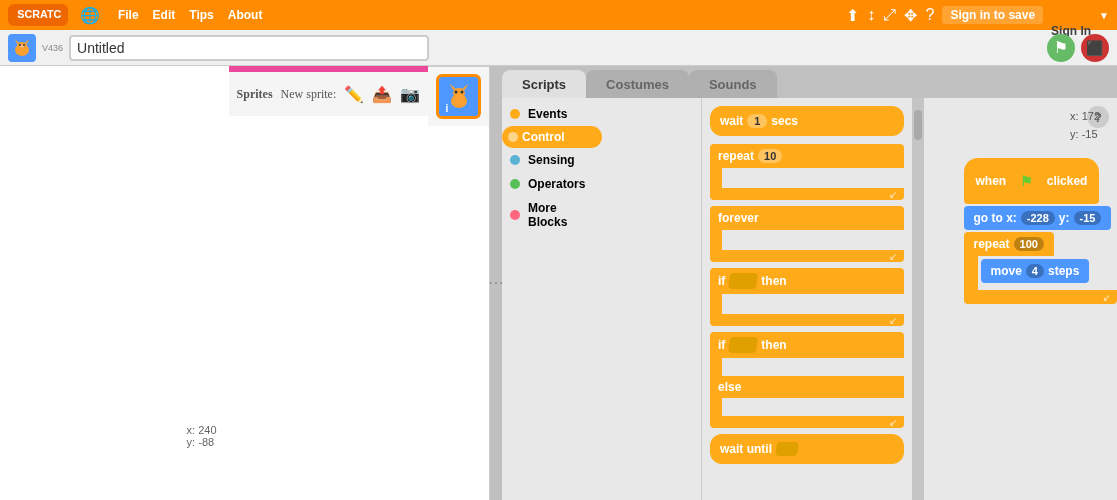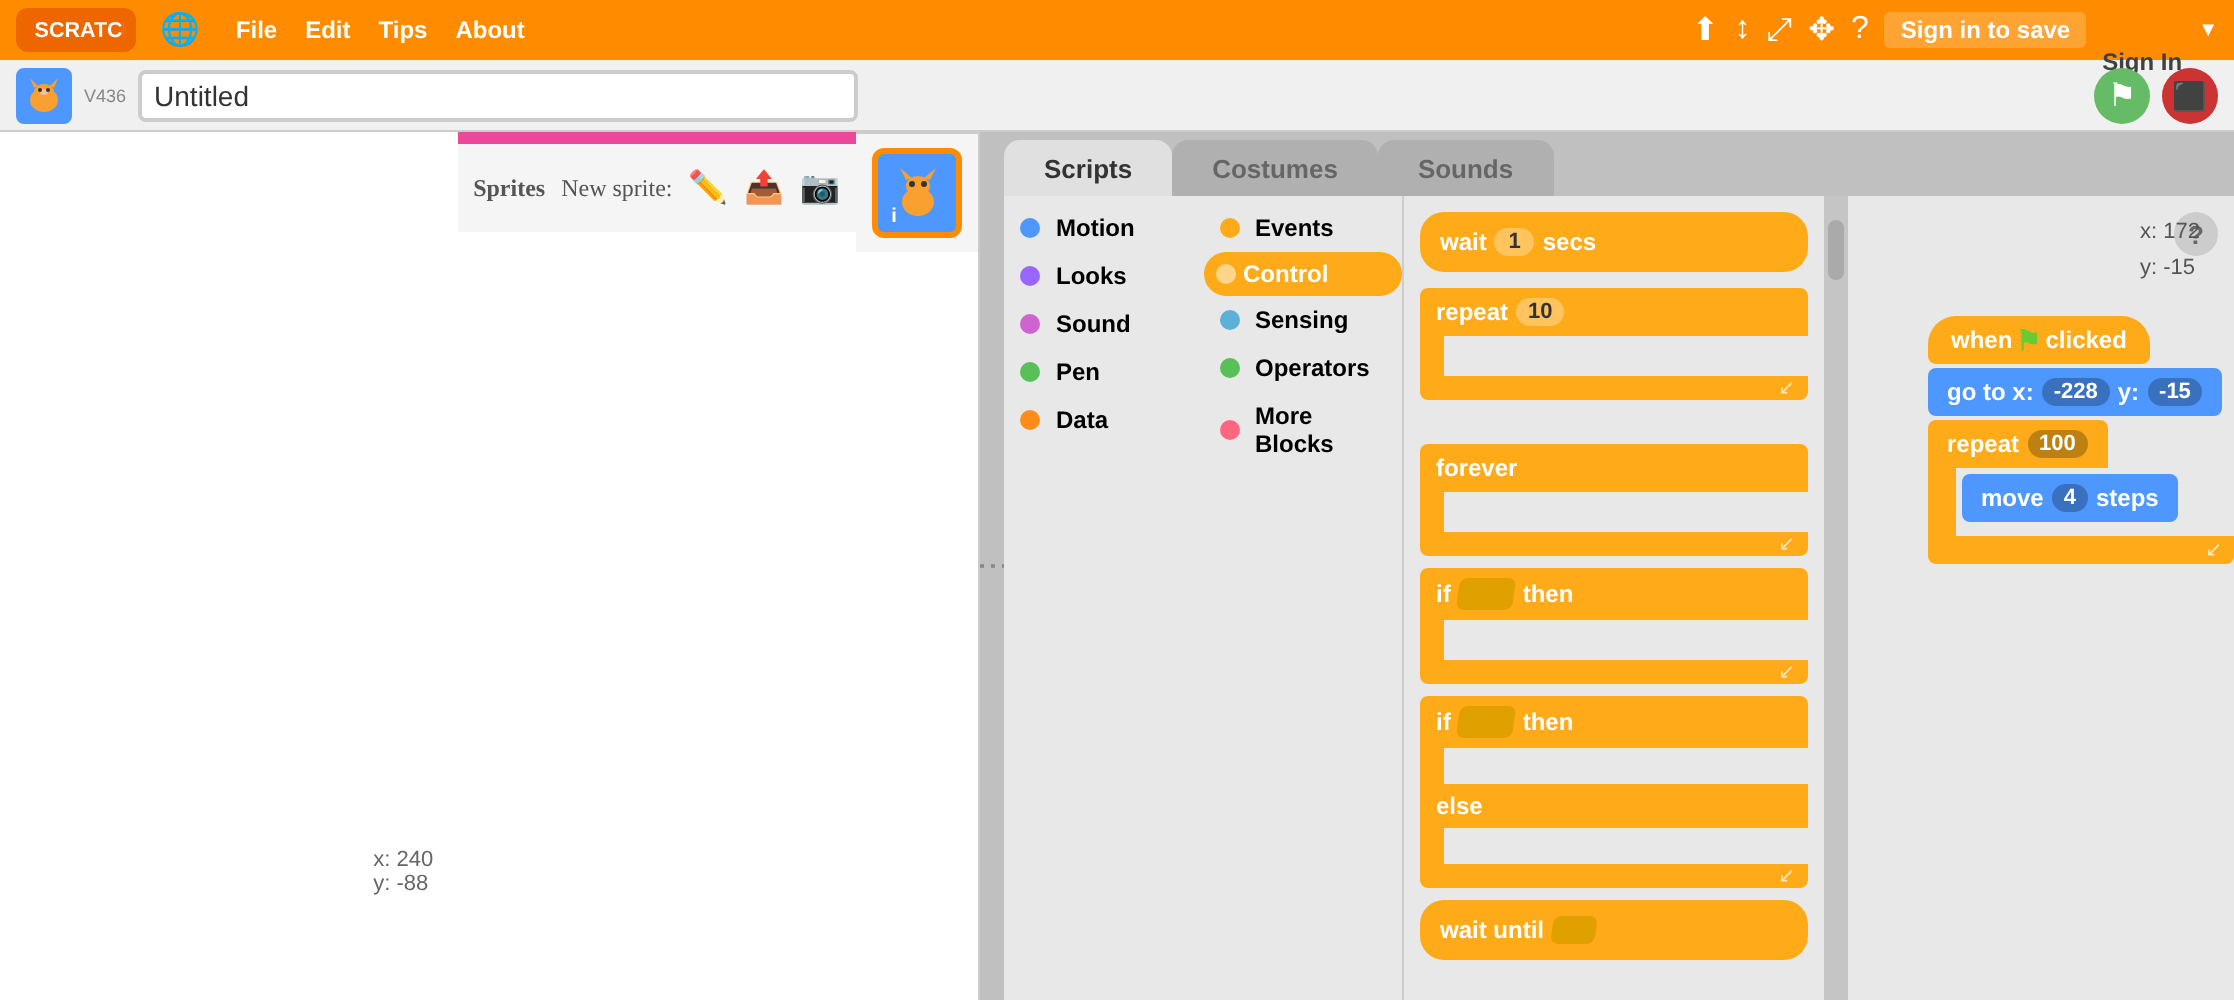--- a/index.html
+++ b/index.html
@@ -257,42 +257,20 @@
       <div class="tab active">Scripts</div>
       <div class="tab inactive">Costumes</div>
       <div class="tab inactive">Sounds</div>
     </div>
 
     <div id="scripts-area">
 
       <div id="block-palette">
         <div style="display:flex;">
 
-          <div id="category-pane">
-            <div class="category-item">
-              <div class="cat-dot" style="background:#4d97ff;"></div>
-              <span>Motion</span>
-            </div>
-            <div class="category-item">
-              <div class="cat-dot" style="background:#9966ff;"></div>
-              <span>Looks</span>
-            </div>
-            <div class="category-item">
-              <div class="cat-dot" style="background:#cf63cf;"></div>
-              <span>Sound</span>
-            </div>
-            <div class="category-item">
-              <div class="cat-dot" style="background:#59c059;"></div>
-              <span>Pen</span>
-            </div>
-            <div class="category-item">
-              <div class="cat-dot" style="background:#ff8c1a;"></div>
-              <span>Data</span>
-            </div>
-          </div>
 
           <div id="category-right">
             <div class="category-item">
               <div class="cat-dot" style="background:#ffab19;"></div>
               <span>Events</span>
             </div>
             <div class="category-item cat-active" style="background:#ffab19;border-radius:12px;color:white;padding:4px 6px;gap:4px;">
               <div class="cat-dot" style="background:rgba(255,255,255,0.5);"></div>
               <span>Control</span>
             </div>
@@ -327,21 +305,21 @@
           </div>
           <div style="display:flex;">
             <div style="background:#ffab19;width:12px;"></div>
             <div style="flex:1;background:#e8e8e8;min-height:20px;"></div>
           </div>
           <div style="background:#ffab19;border-radius:0 0 4px 4px;height:12px;display:flex;justify-content:flex-end;padding-right:6px;align-items:center;">
             <span style="color:rgba(255,255,255,0.7);font-size:10px;">↙</span>
           </div>
         </div>
 
-        <div style="margin-top:20px;text-align:center;">
+        <div style="margin-top:4px;text-align:center;">
           <div style="background:#ffab19;border-radius:4px 4px 0 0;display:flex;align-items:center;padding:5px 8px;gap:4px;min-width:100px;">
             <span style="color:white;font-size:12px;font-weight:bold;">forever</span>
           </div>
           <div style="display:flex;">
             <div style="background:#ffab19;width:12px;"></div>
             <div style="flex:1;background:#e8e8e8;min-height:20px;"></div>
           </div>
           <div style="background:#ffab19;border-radius:0 0 4px 4px;height:12px;display:flex;justify-content:flex-end;padding-right:6px;align-items:center;">
             <span style="color:rgba(255,255,255,0.7);font-size:10px;">↙</span>
           </div>
@@ -400,21 +378,21 @@
 
         <div class="help-icon">?</div>
 
         <div class="xy-display">
           <div>x: 172</div>
           <div>y: -15</div>
         </div>
 
         <div style="position:absolute;top:60px;left:40px;">
           
-          <div style="display:inline-flex;align-items:center;background:#ffab19;border-radius:14px 14px 4px 4px;padding:4px 12px;gap:2px;font-size:12px;font-weight:bold;color:white;">
+          <div style="display:inline-flex;align-items:center;background:#ffab19;border-radius:14px 14px 4px 4px;padding:15px 12px;gap:14px;font-size:12px;font-weight:bold;color:white;">
             <span>when</span>
             <span style="color:#66cc33;font-size:14px;">⚑</span>
             <span>clicked</span>
           </div>
 
           
           <div style="display:inline-flex;align-items:center;background:#4d97ff;border-radius:4px;padding:5px 10px;gap:4px;font-size:12px;font-weight:bold;color:white;margin-top:2px;">
             <span>go to x:</span>
             <span style="background:rgba(0,0,0,0.25);border-radius:8px;padding:1px 6px;font-size:11px;color:white;">-228</span>
             <span>y:</span>

